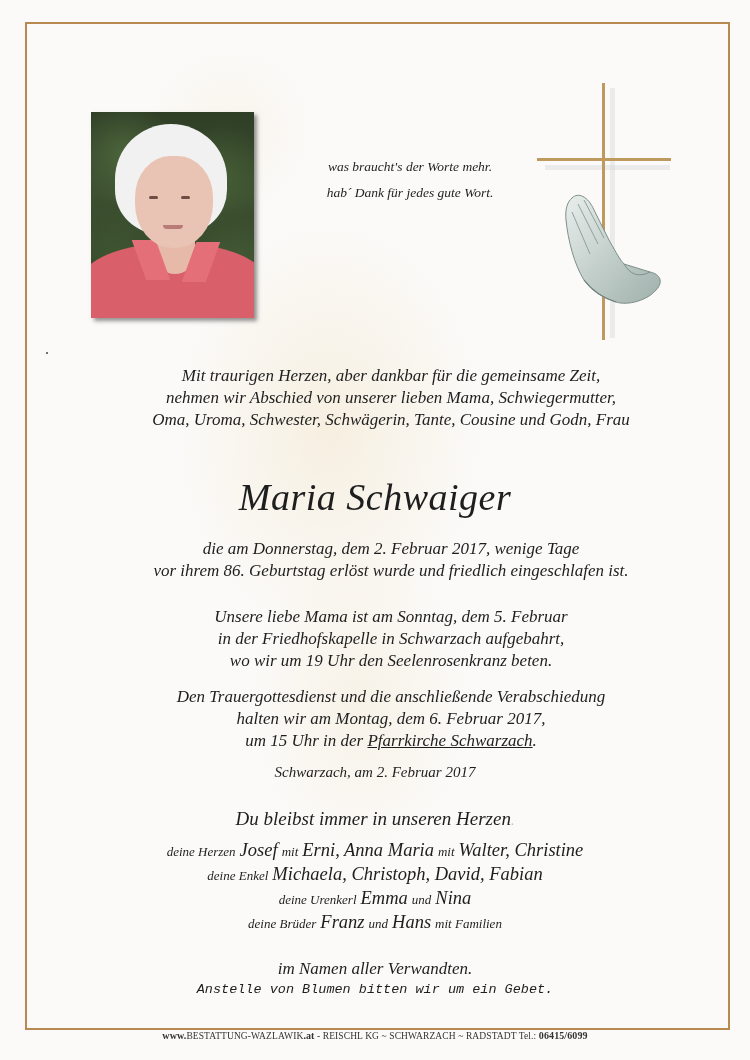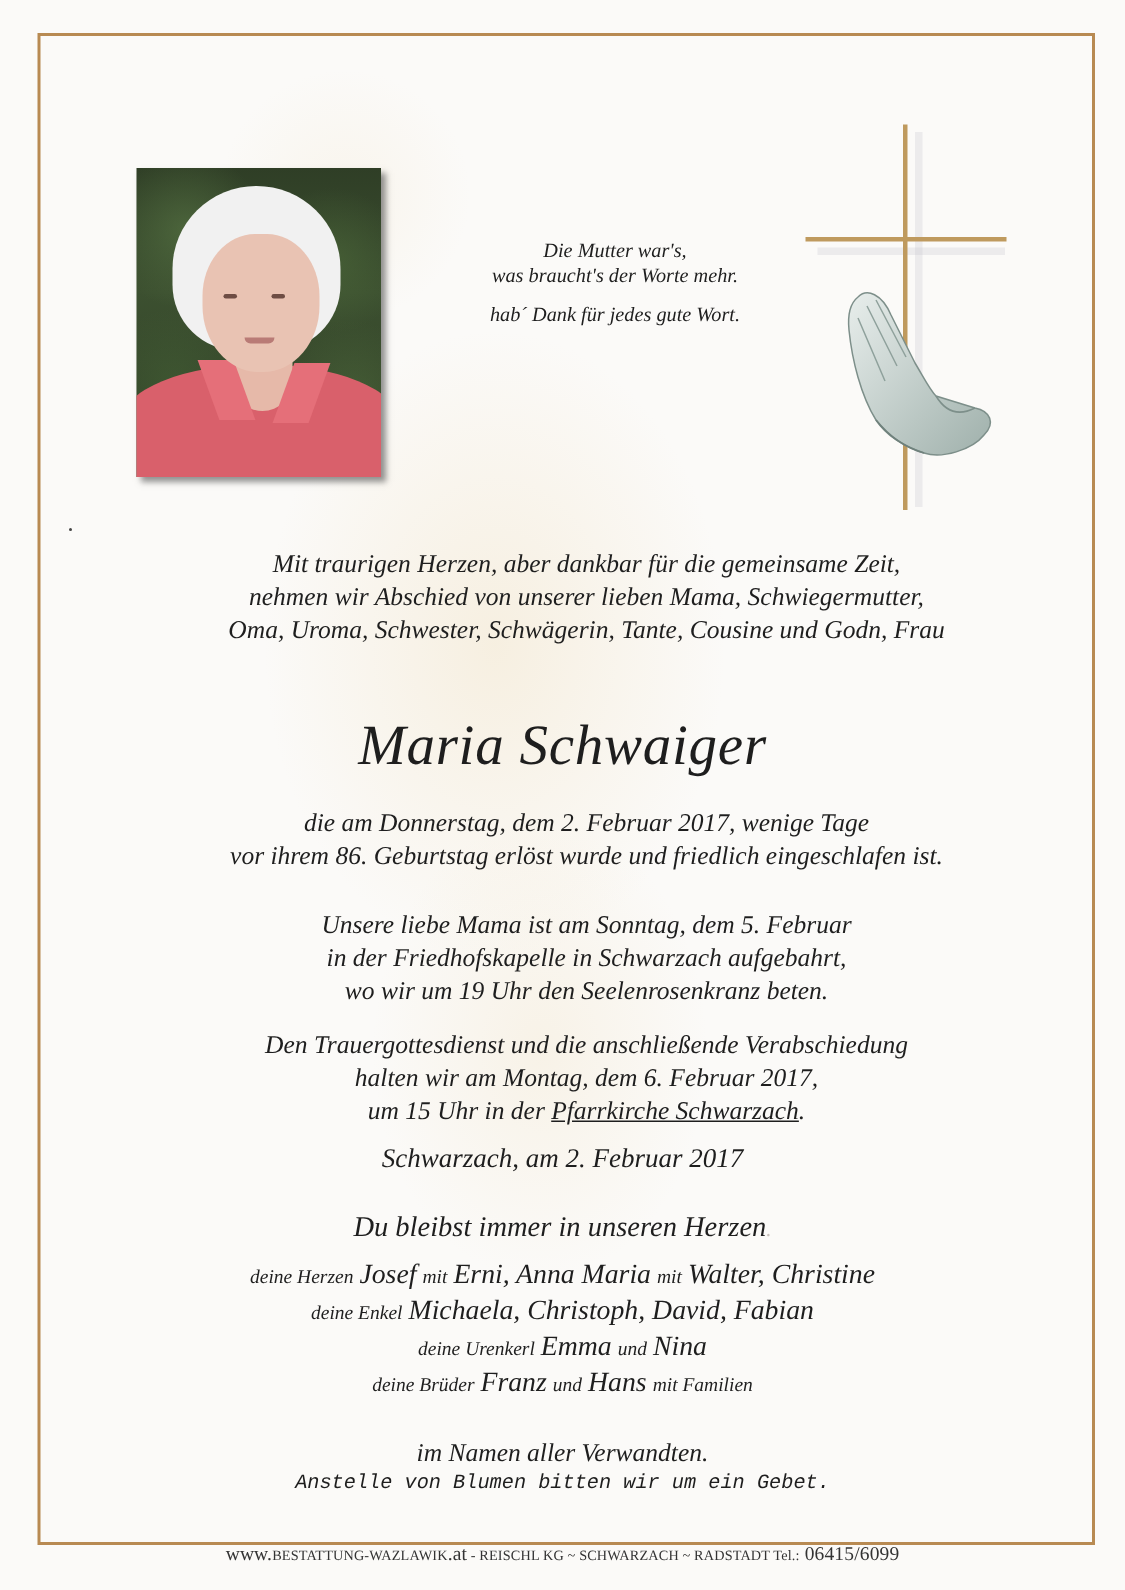--- a/index.html
+++ b/index.html
@@ -95,21 +95,21 @@
   .name {
     position: absolute; left: 60px; width: 630px; top: 472px; text-align: center;
     font-style: italic; font-size: 38px; line-height: 50px; letter-spacing: 0.5px;
   }
   .death { top: 538px; }
   .wake { top: 606px; }
   .service { top: 686px; }
   .underline { text-decoration: underline; }
   .place-date {
     position: absolute; left: 60px; width: 630px; top: 763px; text-align: center;
-    font-style: italic; font-size: 18px; line-height: 18px;
+    font-style: italic; font-size: 15px; line-height: 18px;
   }
   .motto {
     position: absolute; left: 60px; width: 630px; top: 806px; text-align: center;
     font-style: italic; font-size: 19px; line-height: 26px;
   }
   .family {
     position: absolute; left: 60px; width: 630px; top: 838px; text-align: center;
     font-style: italic;
   }
   .family .row { height: 24px; line-height: 24px; white-space: nowrap; }
@@ -120,21 +120,21 @@
     font-style: italic; font-size: 17px; line-height: 24px; margin-top: 15px;
   }
   .flowers {
     position: absolute; left: 60px; width: 630px; top: 981px; text-align: center;
     font-style: italic; font-size: 13.5px; line-height: 18px; font-family: Liberation Mono, monospace;
   }
   .footer {
     position: absolute; left: 60px; width: 630px; top: 1030px; text-align: center;
     font-size: 9.5px; line-height: 12px; color: #333; letter-spacing: 0.1px;
   }
-  .footer .tiny { font-size: 13px; }
+  .footer .tiny { font-size: 10px; font-weight: bold; }
   .speck { position: absolute; left: 46px; top: 352px; width: 2px; height: 2px; background: #444; border-radius: 50%; }
 </style>
 </head>
 <body>
 
 <div class="page-bg"></div>
 <div class="frame"></div>
 <div class="speck"></div>
 
 <div class="photo">
@@ -145,21 +145,20 @@
   <div class="collar-r"></div>
   <div class="hair"></div>
   <div class="face"></div>
   <div class="eye l"></div>
   <div class="eye r"></div>
   <div class="mouth"></div>
 </div>
 
 <div class="verse">
   <div class="stanza">
-    <div>Die Mutter war's,</div>
     <div>was braucht's der Worte mehr.</div>
   </div>
   <div class="stanza">
     <div>hab´ Dank für jedes gute Wort.</div>
   </div>
 </div>
 
 <div class="cross-v-shadow"></div>
 <div class="cross-h-shadow"></div>
 <div class="cross-v"></div>

